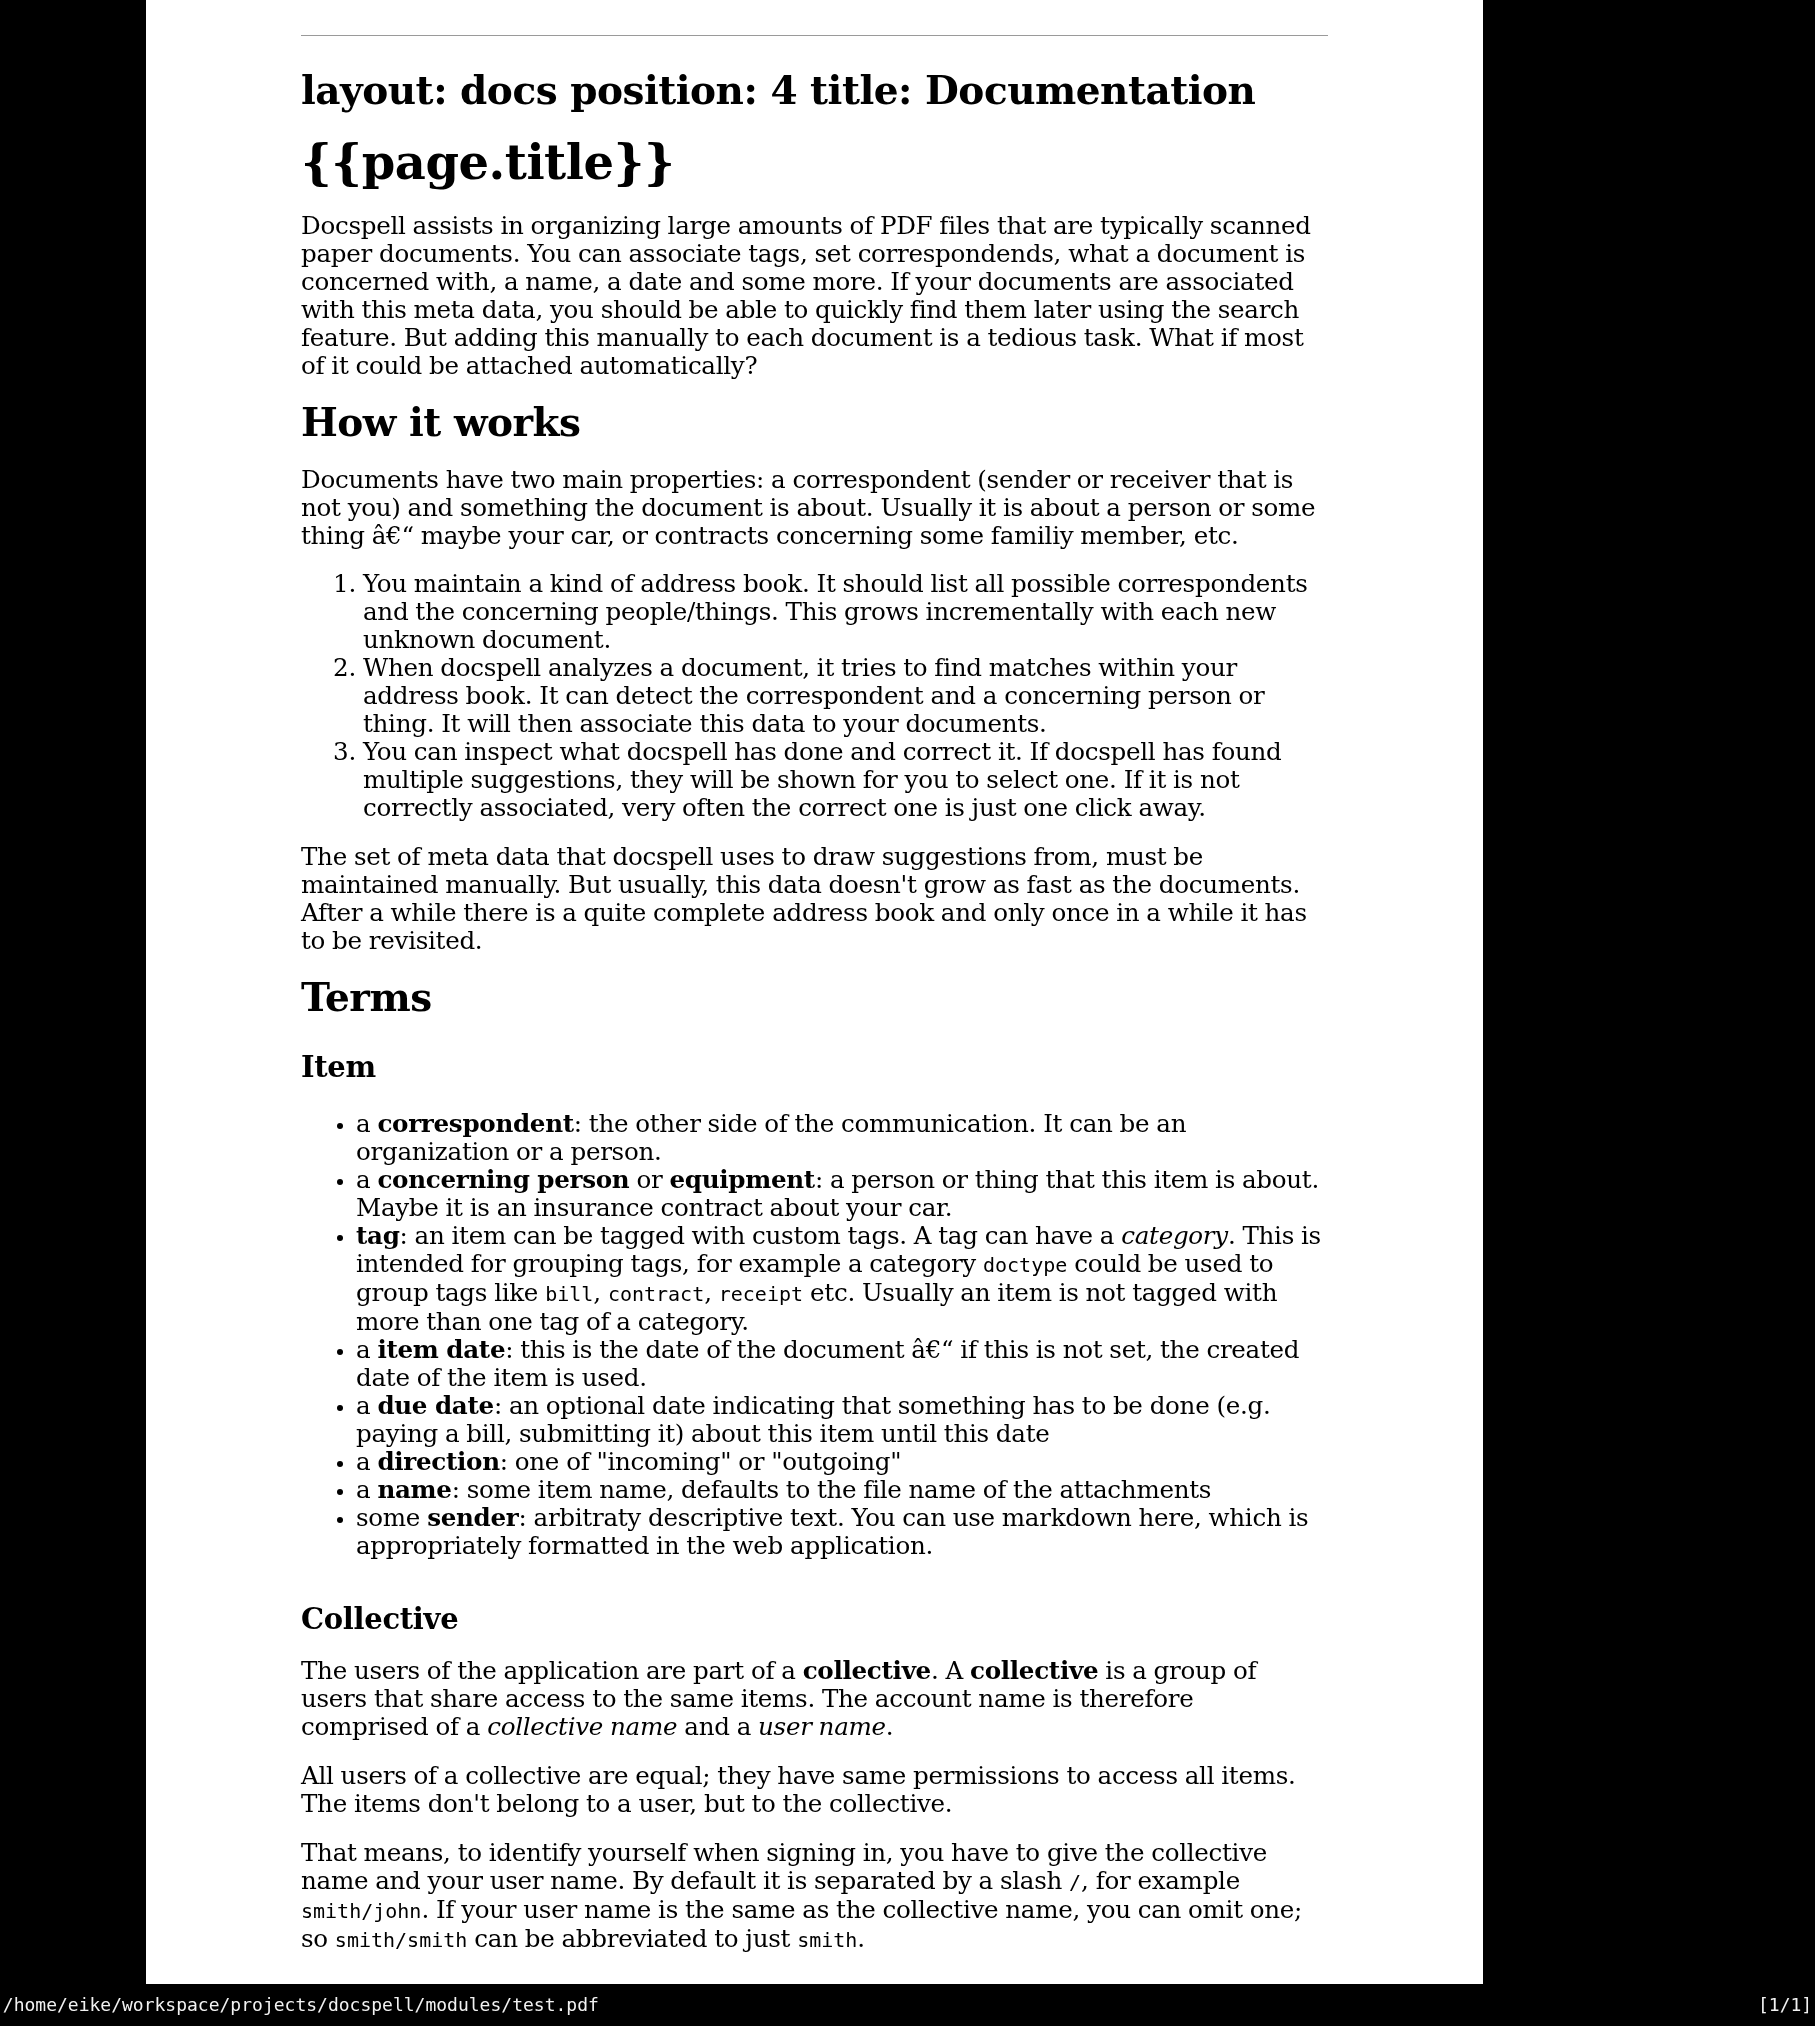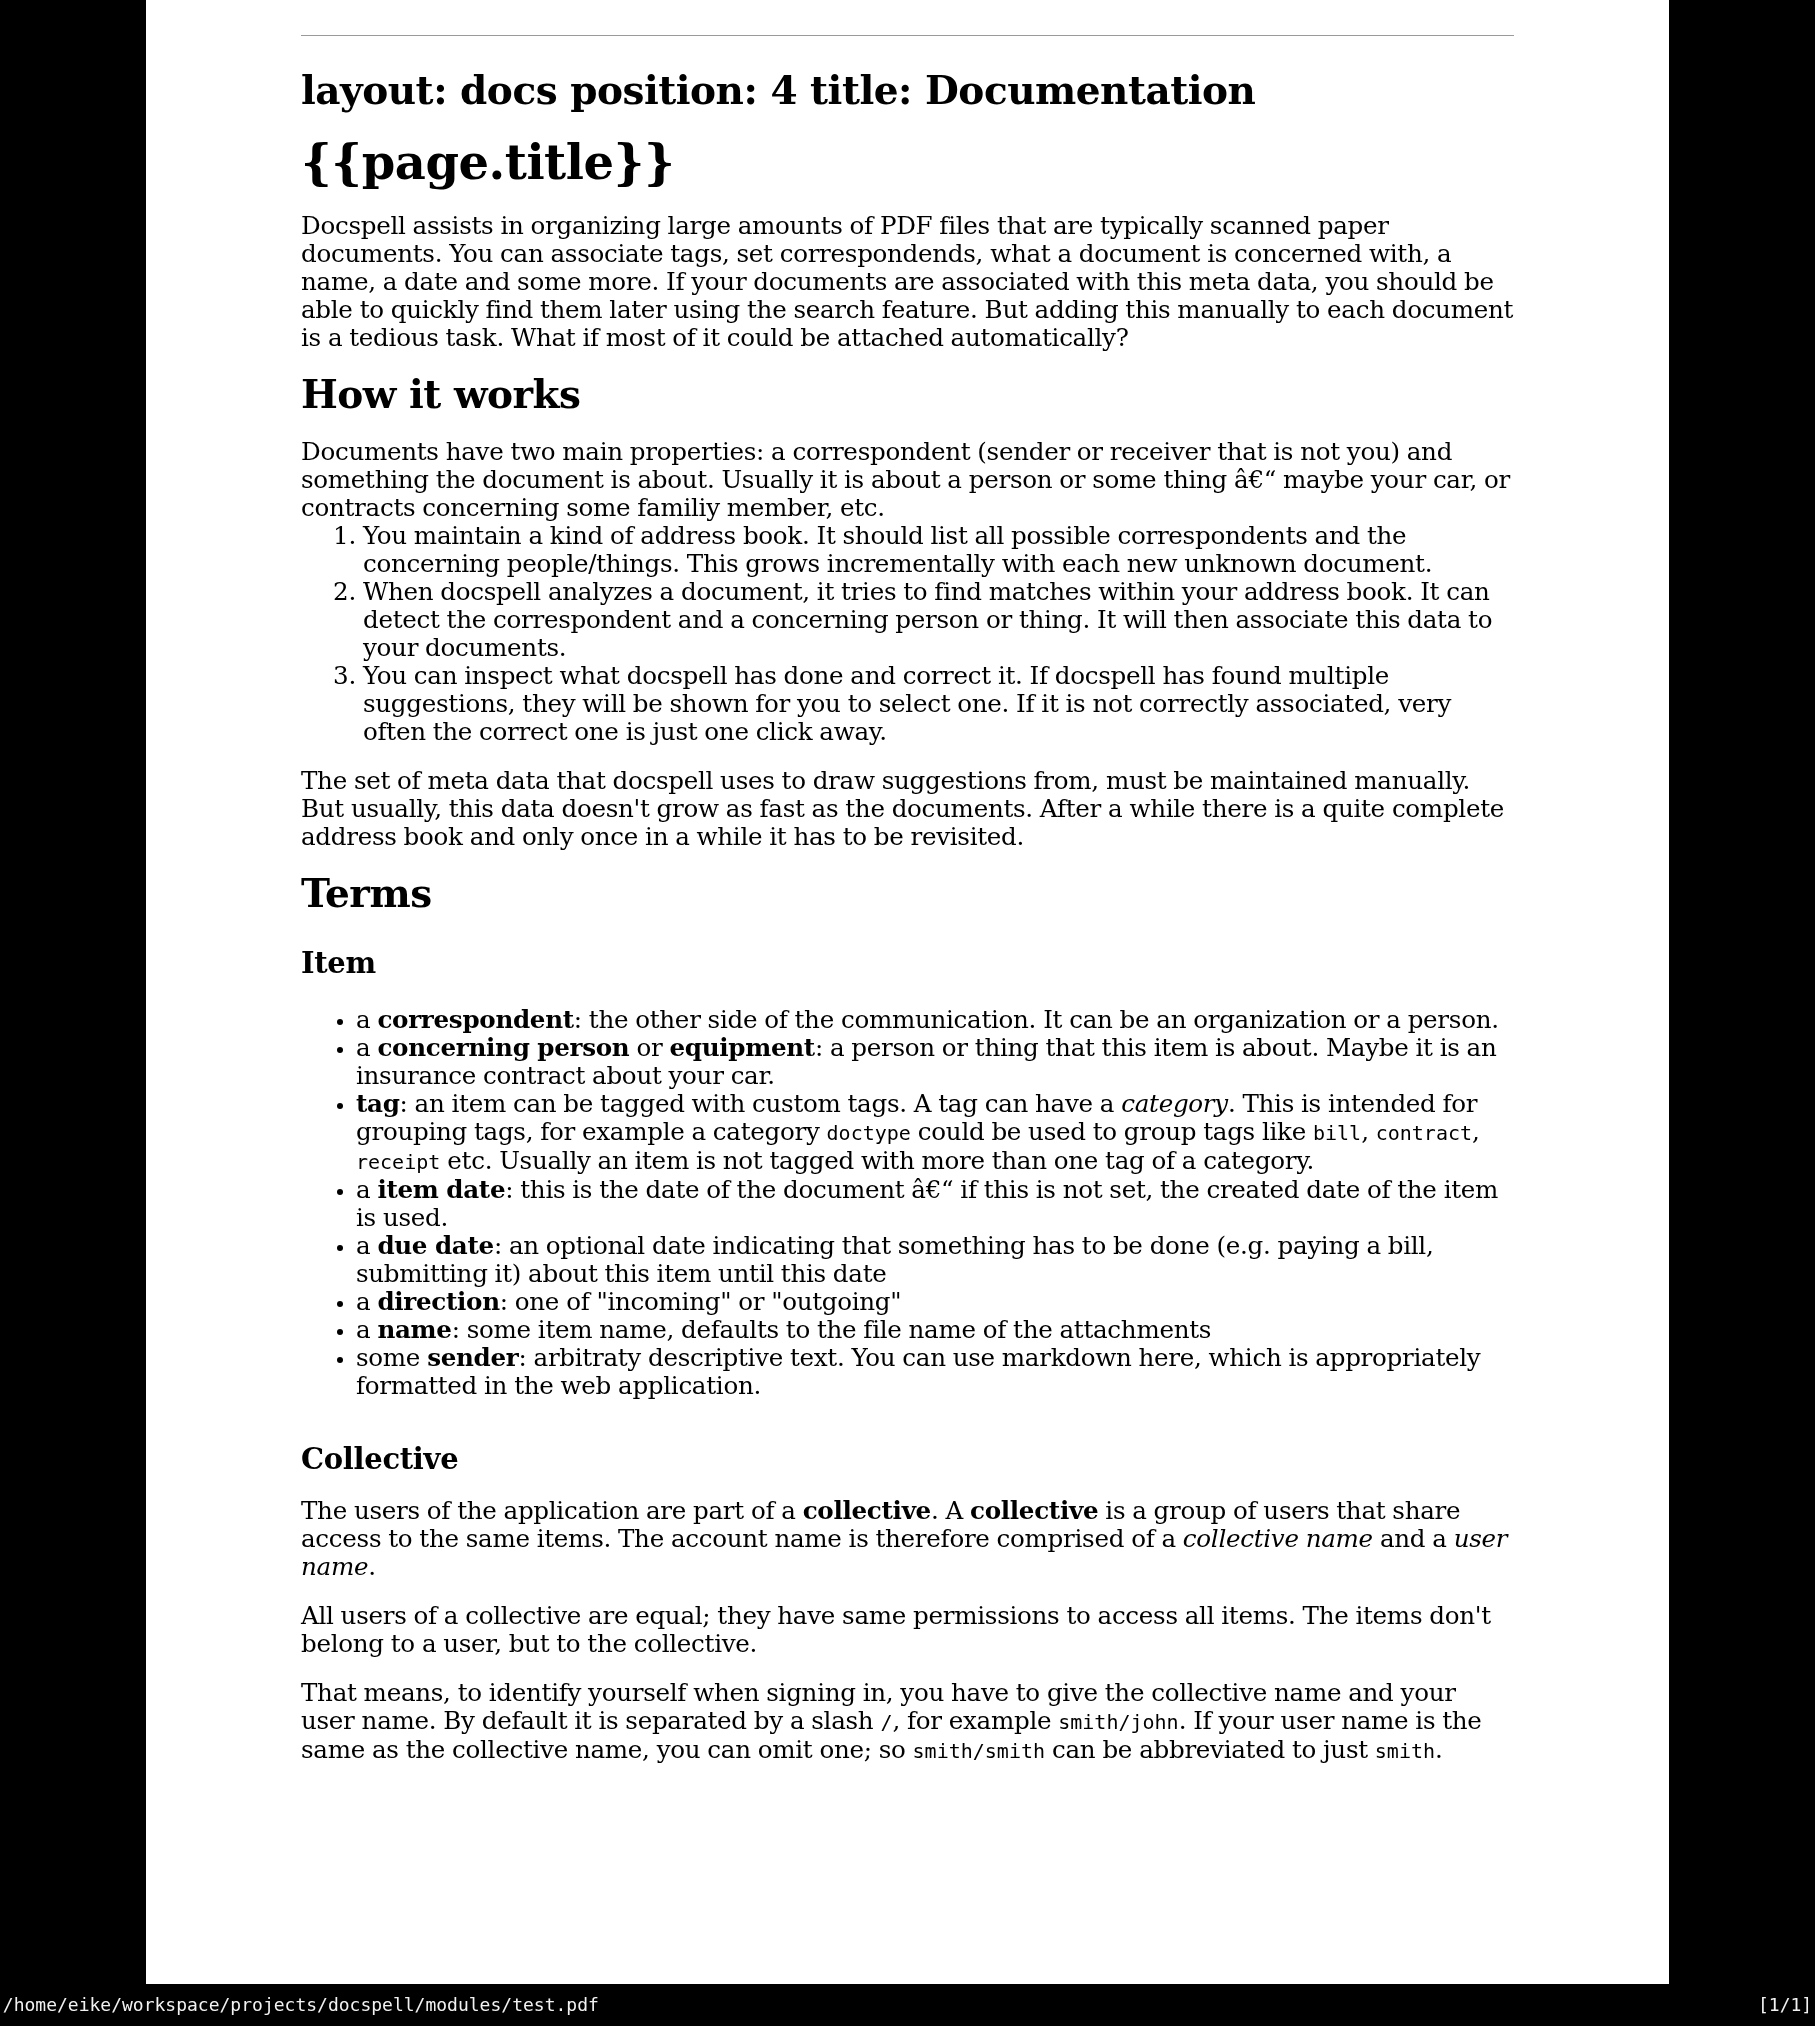--- a/index.html
+++ b/index.html
@@ -8,21 +8,21 @@
     width:1815px; height:2026px;
     position:relative; overflow:hidden;
     font-family:"DejaVu Serif", serif;
   }
   .viewport {
     position:absolute; left:0; top:0;
     width:1815px; height:2000px; background:#000;
   }
   .page {
     position:absolute; left:146px; top:0;
-    width:1523px; height:2000px;
+    width:1337px; height:2000px;
     background:#ffffff; color:#000;
     overflow:hidden;
   }
   .content { padding:0 155px; }
   hr.front-divider {
     border:0; border-top:1.9px solid #9a9a9a;
     margin-top:35px;
   }
   h1.doc-title {
     font-size:48px; line-height:1.2; font-weight:bold;
@@ -36,21 +36,21 @@
   h3.subsec {
     font-size:29px; line-height:1.2; font-weight:bold;
     margin-top:30px; letter-spacing:-0.3px;
   }
   h3.mt-lg { margin-top:42px; }
   p.body, li.body {
     font-size:24.6px; line-height:28px;
     letter-spacing:-0.3px; word-spacing:-0.5px;
   }
   p.body { margin-top:21px; }
-  ol.steps { padding-left:62px; }
+  ol.steps { margin-top:20px; padding-left:62px; }
   ul.meta  { margin-top:24.6px; padding-left:55px; }
   ul.meta li::marker { font-size:19px; }
   .b { font-weight:bold; }
   .i { font-style:italic; }
   .c { font-family:"DejaVu Sans Mono", monospace; font-size:20px; letter-spacing:0; }
   .statusbar {
     position:absolute; left:0; bottom:0;
     width:1815px; height:42px; background:#000;
     color:#f2f2f2;
     font-family:"DejaVu Sans Mono", monospace; font-size:18px;

